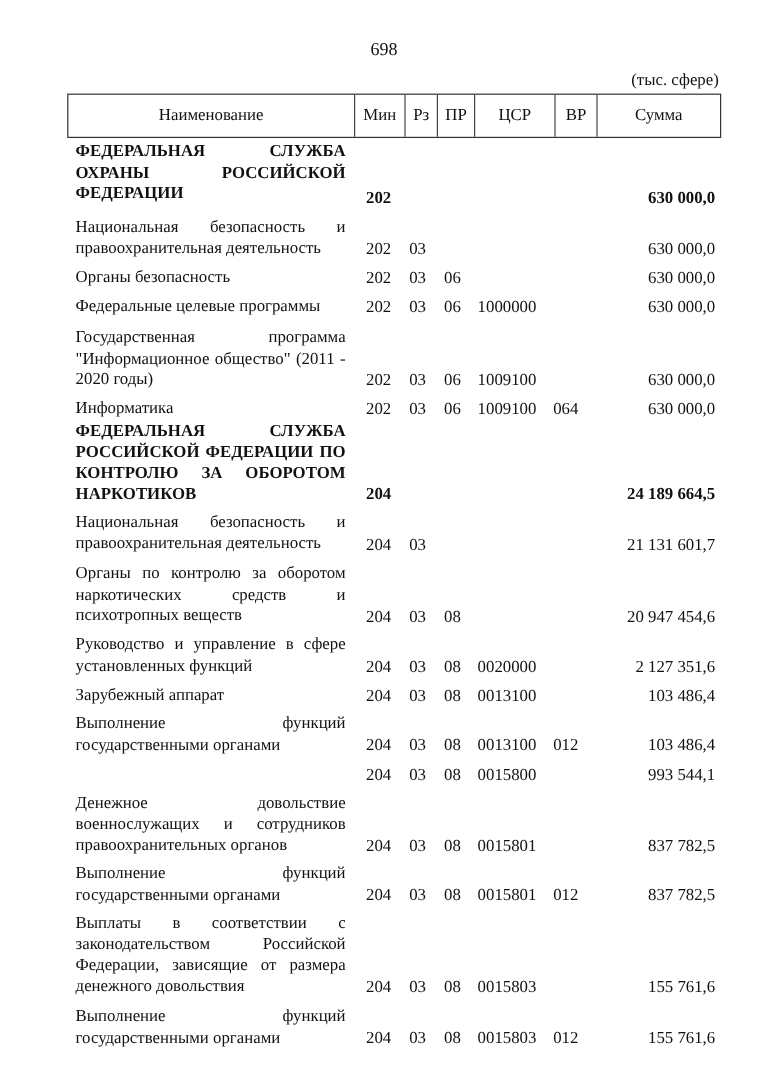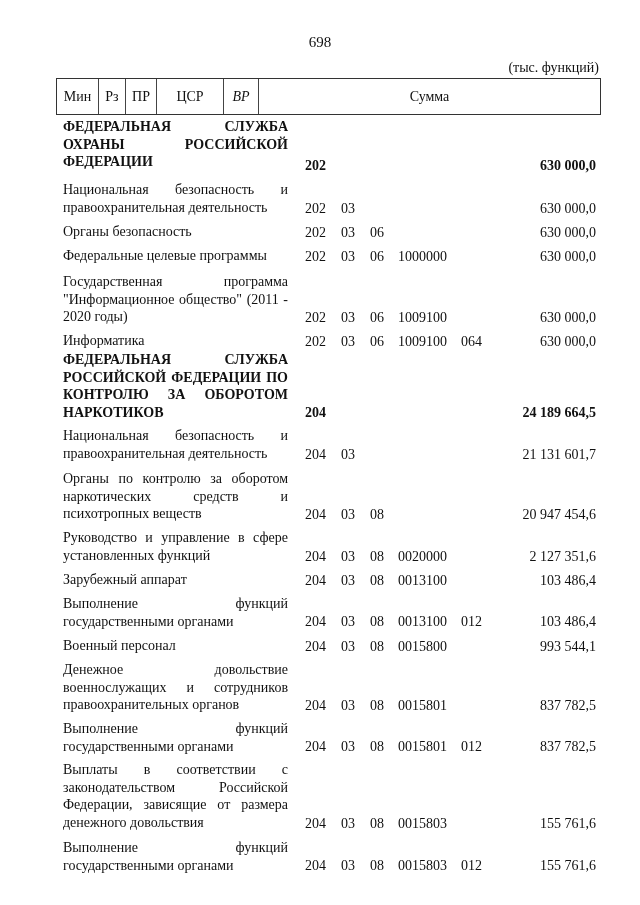--- a/index.html
+++ b/index.html
@@ -5,37 +5,38 @@
   html, body { margin: 0; padding: 0; background: #ffffff; }
   body { width: 640px; height: 905px; position: relative; overflow: hidden;
          font-family: "Liberation Serif", serif; color: #111; font-size: 14px; }
   .page-num { position: absolute; top: 34px; left: 0; width: 640px; text-align: center; font-size: 15px; }
   .units { position: absolute; top: 60px; right: 41px; font-size: 14px; }
   .hdr { position: absolute; top: 78px; left: 56px; width: 545px; height: 37px;
          border: 1px solid #333; box-sizing: border-box; display: flex; }
   .hdr > div { border-right: 1px solid #444; display: flex; align-items: center; justify-content: center; font-size: 14px; }
   .hdr > div:last-child { border-right: none; }
   .h-name { width: 238px; } .h-min { width: 41px; } .h-rz { width: 26px; } .h-pr { width: 30px; }
-  .h-csr { width: 66px; } .h-vr { width: 34px; font-style: italic; } .h-sum { flex: 1; }
+  .h-csr { width: 66px; } .h-vr { width: 34px; } .h-sum { flex: 1; }
   .rows { position: absolute; top: 117px; left: 0; width: 553px; }
   .row { position: relative; width: 640px; }
   .name { position: absolute; left: 63px; width: 225px; text-align: justify; line-height: 17.5px; }
   .name.last-justify { text-align-last: justify; }
   .row .c { position: absolute; bottom: 0; line-height: 17.5px; white-space: nowrap; }
   .c-min { left: 305px; } .c-rz { left: 341px; } .c-pr { left: 370px; } .c-csr { left: 398px; } .c-vr { left: 461px; }
   .c-sum { right: 44px; text-align: right; }
   .bold { font-weight: bold; }
 </style>
 </head>
 <body>
 
 <div class="page-num">698</div>
-<div class="units">(тыс. функций)</div>
+<div class="units">(тыс. сфере)</div>
 
 <div class="hdr">
+  <div class="h-name">Наименование</div>
   <div class="h-min">Мин</div>
   <div class="h-rz">Рз</div>
   <div class="h-pr">ПР</div>
   <div class="h-csr">ЦСР</div>
   <div class="h-vr">ВР</div>
   <div class="h-sum">Сумма</div>
 </div>
 
 <div class="rows">
 
@@ -119,21 +120,20 @@
   <div class="row" style="height:41px">
     <div class="name" style="top:6px">Выполнение функций государственными органами</div>
     <span class="c c-min">204</span>
     <span class="c c-rz">03</span>
     <span class="c c-pr">08</span>
     <span class="c c-csr">0013100</span>
     <span class="c c-vr">012</span>
     <span class="c c-sum">103 486,4</span>
   </div>
   <div class="row" style="height:25px">
-    <div class="name" style="top:7px">Военный персонал</div>
     <span class="c c-min">204</span>
     <span class="c c-rz">03</span>
     <span class="c c-pr">08</span>
     <span class="c c-csr">0015800</span>
     <span class="c c-sum">993 544,1</span>
   </div>
   <div class="row" style="height:59px">
     <div class="name" style="top:6px">Денежное довольствие военнослужащих и сотрудников правоохранительных органов</div>
     <span class="c c-min">204</span>
     <span class="c c-rz">03</span>

